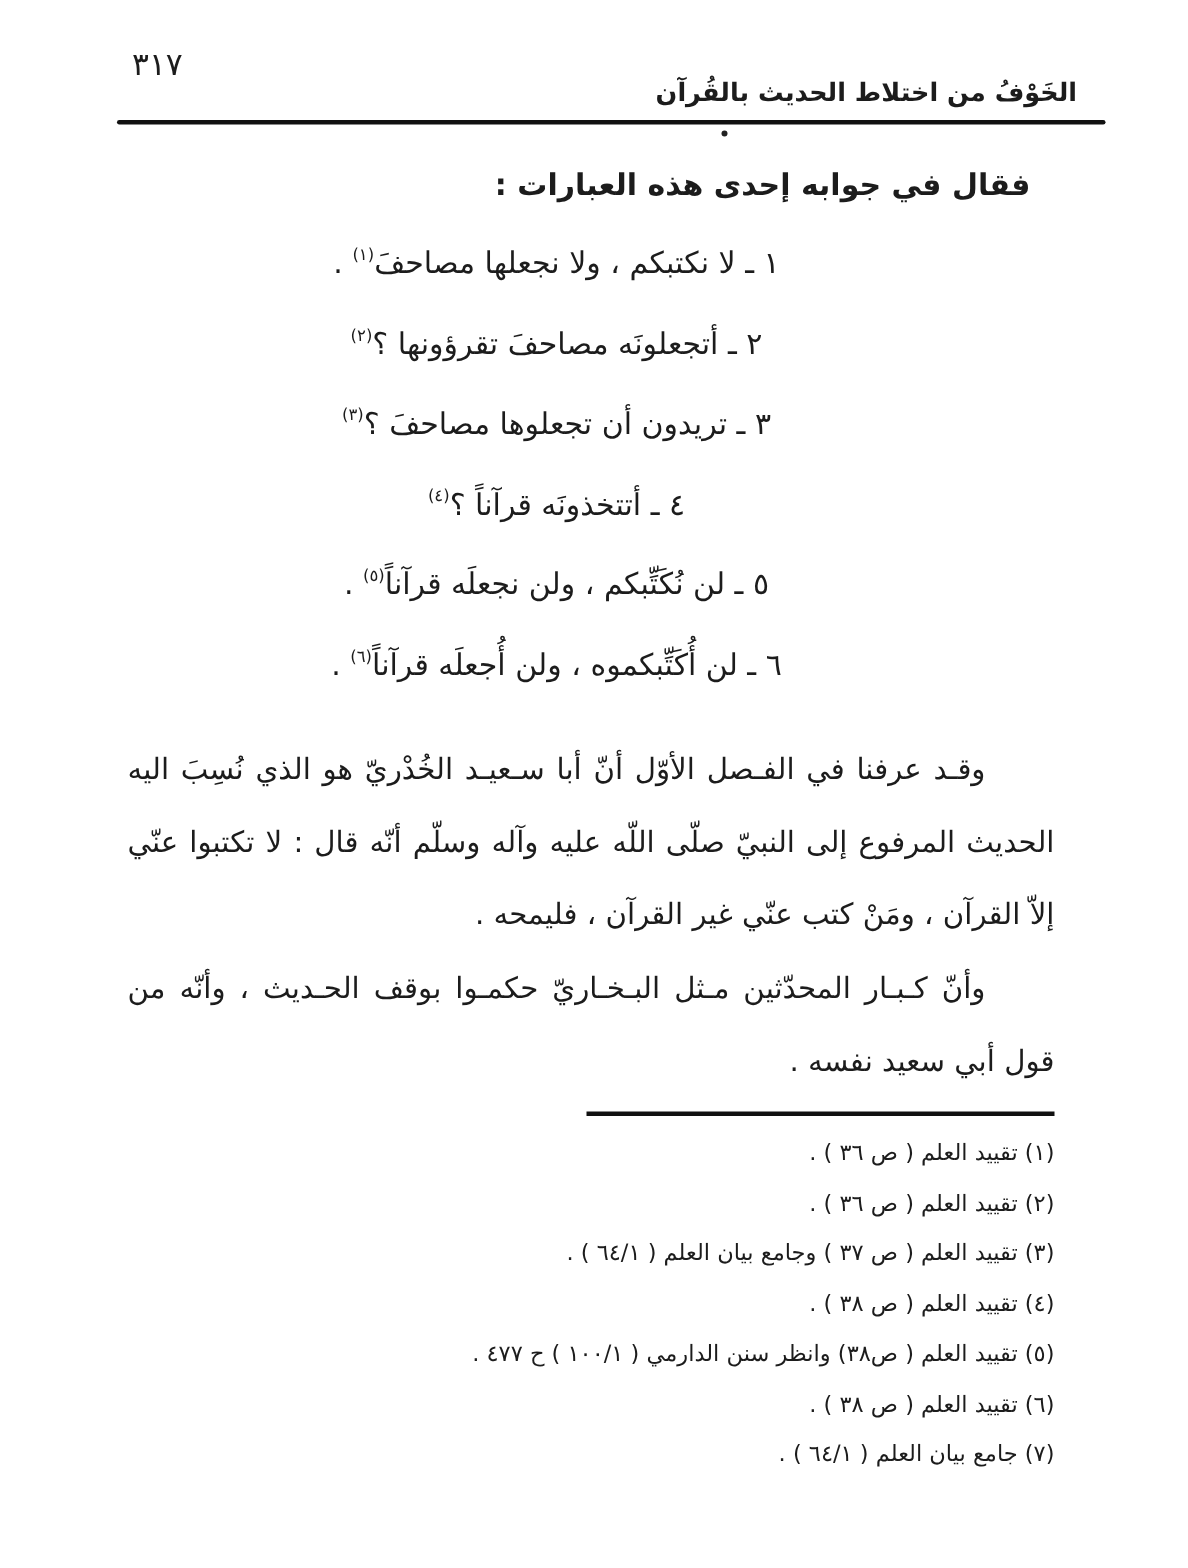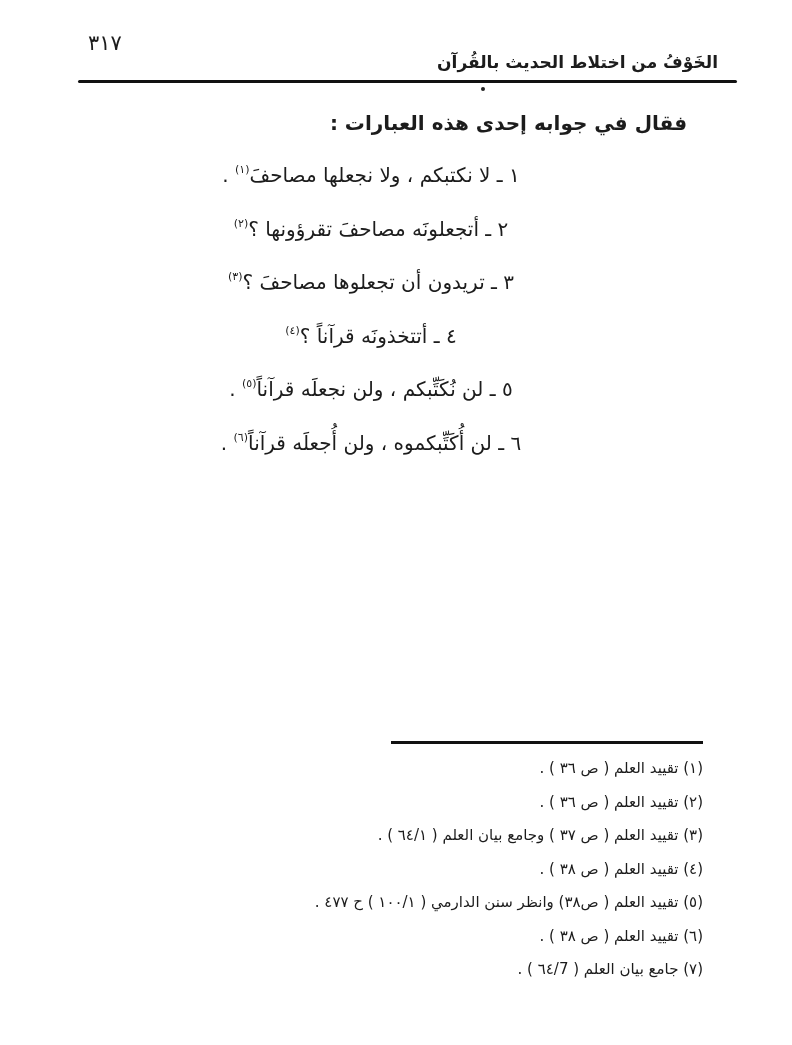--- a/index.html
+++ b/index.html
@@ -130,25 +130,27 @@
 
   <div class="items">
     <div class="item"><span>١ ـ لا نكتبكم ، ولا نجعلها مصاحفَ</span><sup class="fnref">(١)</sup><span> .</span></div>
     <div class="item"><span>٢ ـ أتجعلونَه مصاحفَ تقرؤونها ؟</span><sup class="fnref">(٢)</sup><span></span></div>
     <div class="item"><span>٣ ـ تريدون أن تجعلوها مصاحفَ ؟</span><sup class="fnref">(٣)</sup><span></span></div>
     <div class="item"><span>٤ ـ أتتخذونَه قرآناً ؟</span><sup class="fnref">(٤)</sup><span></span></div>
     <div class="item"><span>٥ ـ لن نُكَتِّبكم ، ولن نجعلَه قرآناً</span><sup class="fnref">(٥)</sup><span> .</span></div>
     <div class="item"><span>٦ ـ لن أُكَتِّبكموه ، ولن أُجعلَه قرآناً</span><sup class="fnref">(٦)</sup><span> .</span></div>
   </div>
 
+  <div class="para para-1">وقـد عرفنا في الفـصل الأوّل أنّ أبا سـعيـد الخُدْريّ هو الذي نُسِبَ اليه الحديث المرفوع إلى النبيّ صلّى اللّه عليه وآله وسلّم أنّه قال : لا تكتبوا عنّي إلاّ القرآن ، ومَنْ كتب عنّي غير القرآن ، فليمحه .</div>
+  <div class="para para-2">وأنّ كـبـار المحدّثين مـثل البـخـاريّ حكمـوا بوقف الحـديث ، وأنّه من قول أبي سعيد نفسه .</div>
 
   <div class="fn-rule"></div>
   <div class="footnotes">
     <div class="footnote">(١) تقييد العلم ( ص ٣٦ ) .</div>
     <div class="footnote">(٢) تقييد العلم ( ص ٣٦ ) .</div>
     <div class="footnote">(٣) تقييد العلم ( ص ٣٧ ) وجامع بيان العلم ( ٦٤/١ ) .</div>
     <div class="footnote">(٤) تقييد العلم ( ص ٣٨ ) .</div>
     <div class="footnote">(٥) تقييد العلم ( ص٣٨) وانظر سنن الدارمي ( ١٠٠/١ ) ح ٤٧٧ .</div>
     <div class="footnote">(٦) تقييد العلم ( ص ٣٨ ) .</div>
-    <div class="footnote">(٧) جامع بيان العلم ( ٦٤/7 ) .</div>
+    <div class="footnote">(٧) جامع بيان العلم ( ٦٤/١ ) .</div>
   </div>
 
 </div>
 
 </body></html>

